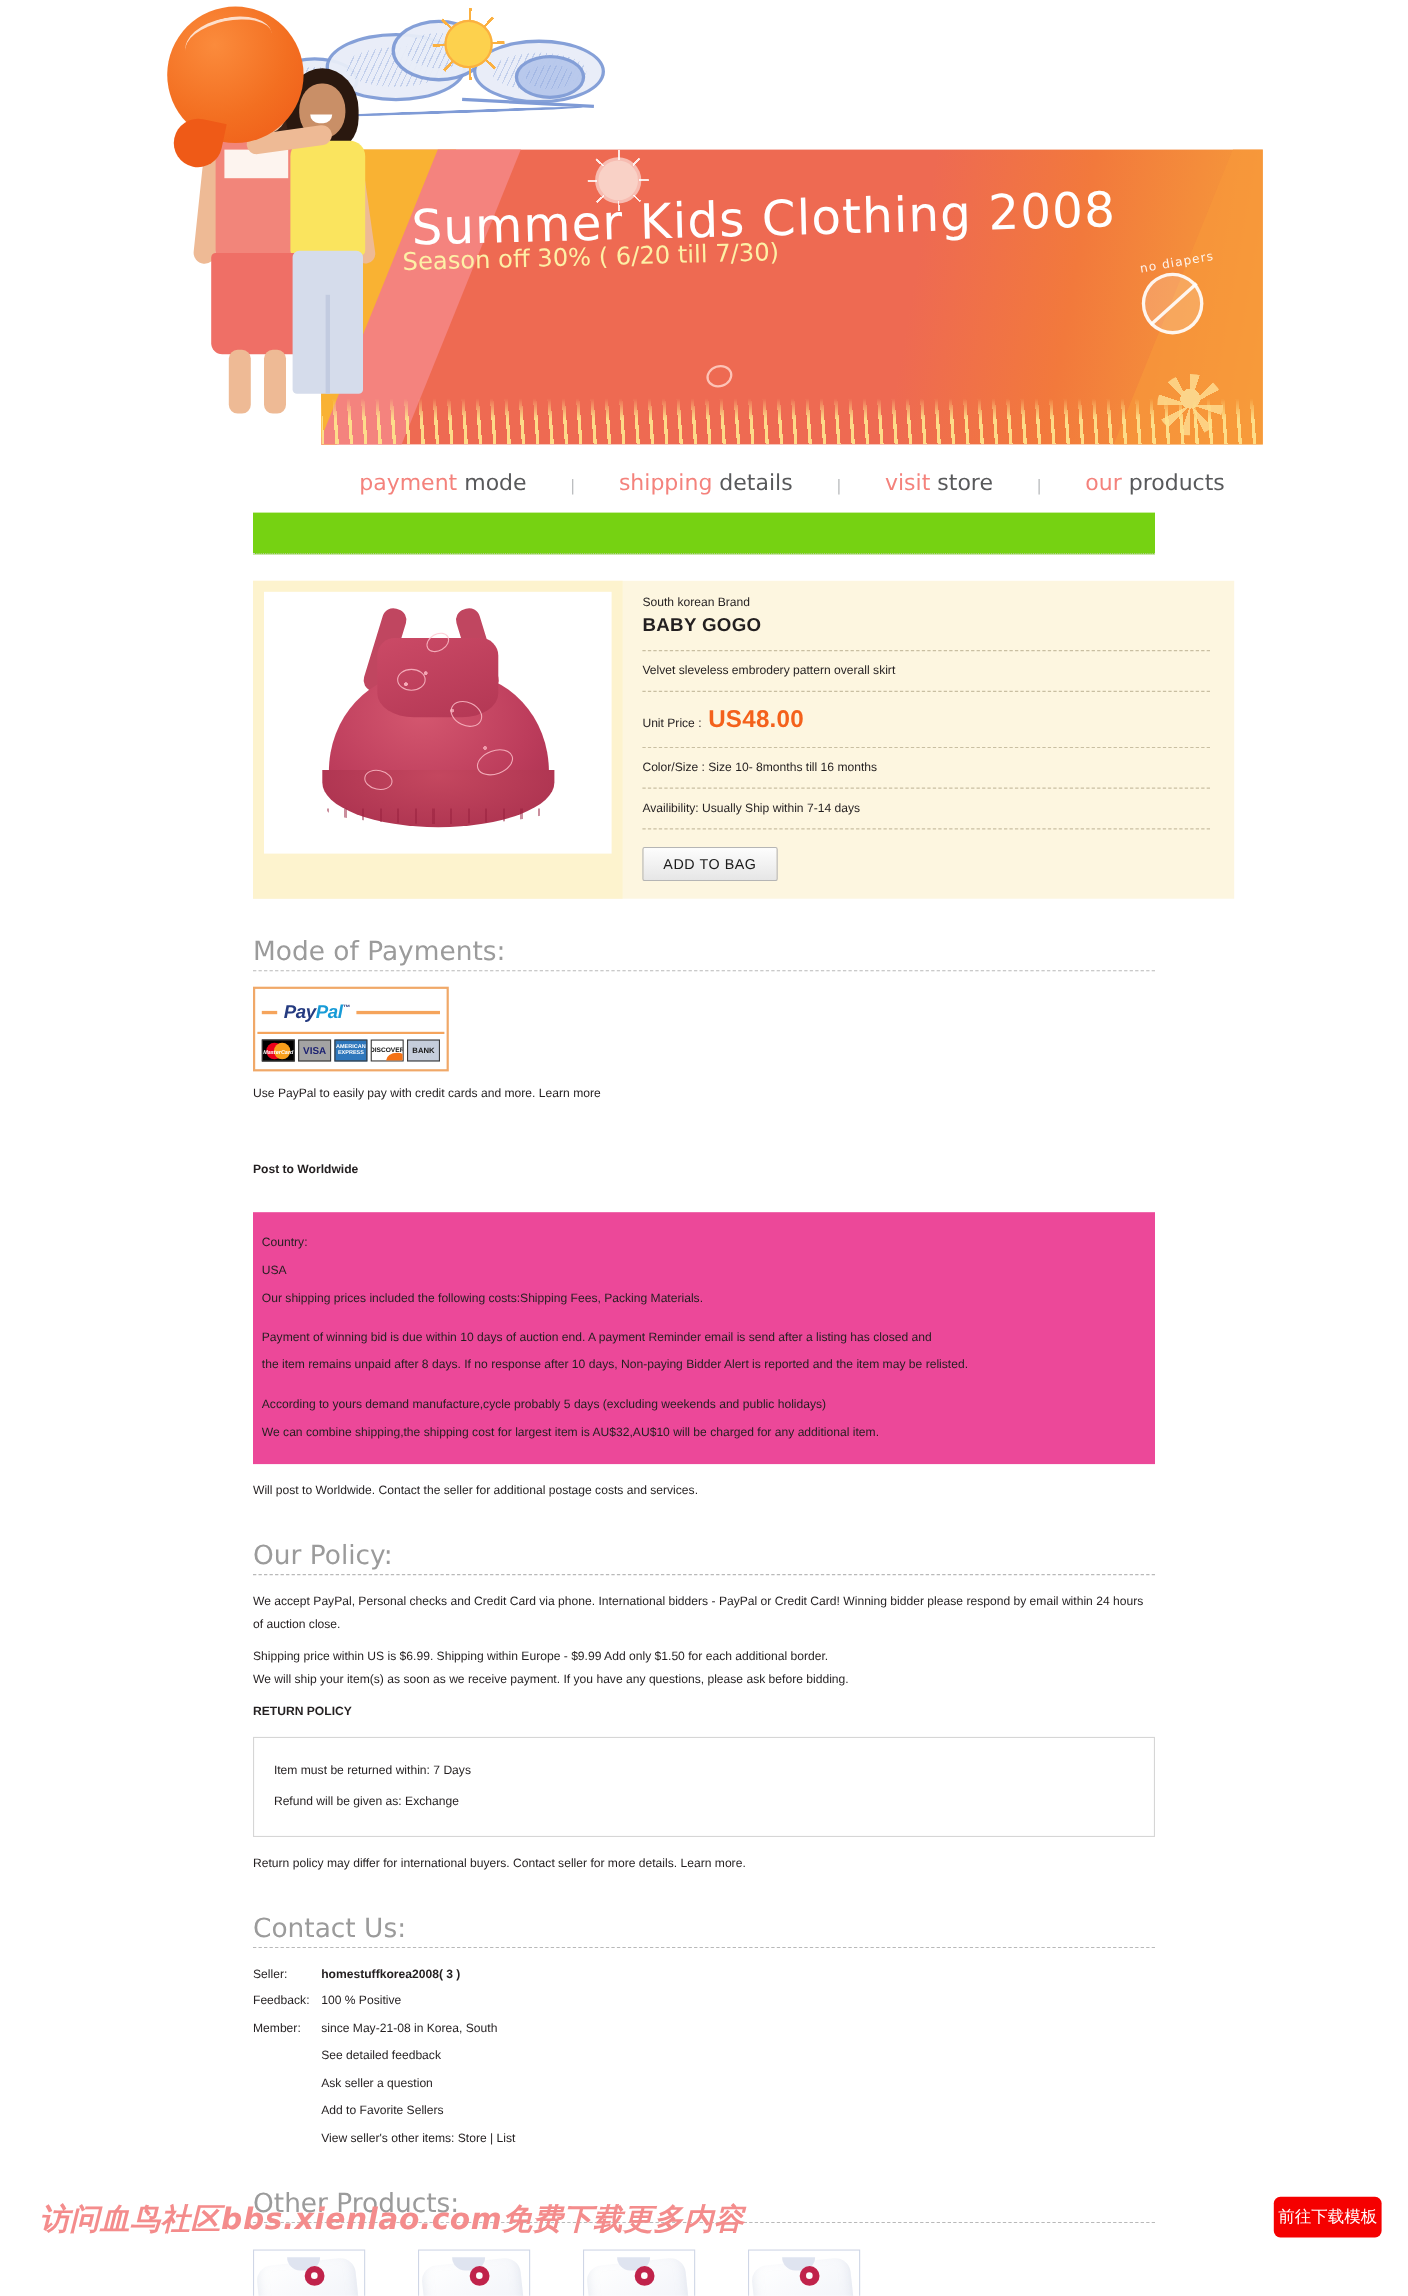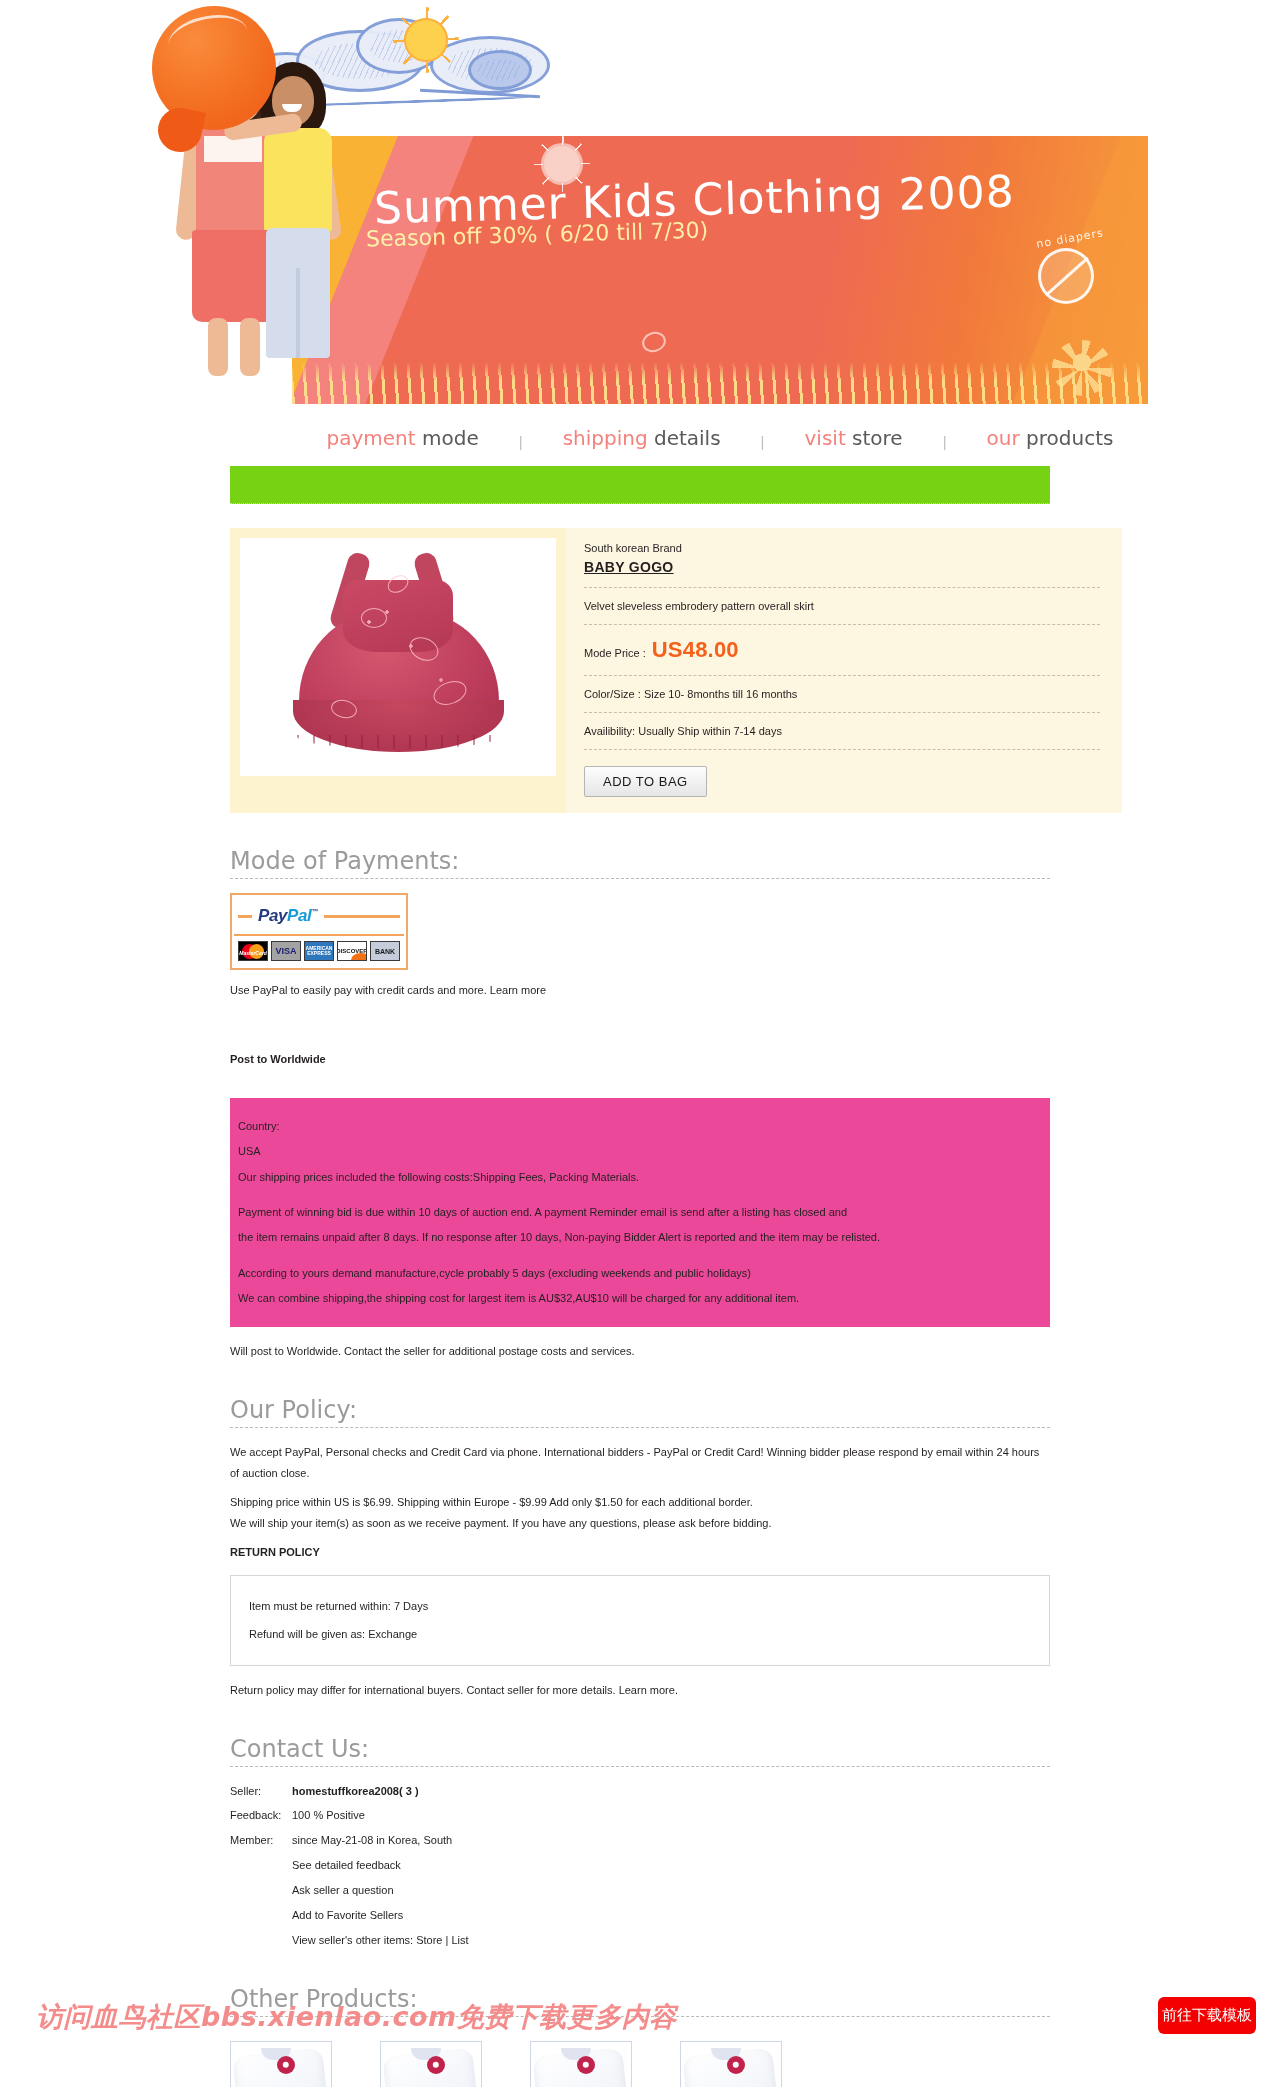--- a/index.html
+++ b/index.html
@@ -292,21 +292,21 @@
   .ef1{ left:70px; top:58px; width:26px; height:20px; }
   .ef2{ left:118px; top:88px; width:30px; height:22px; transform:rotate(25deg); }
   .ef3{ left:142px; top:132px; width:34px; height:22px; transform:rotate(-20deg); }
   .ef4{ left:40px; top:150px; width:26px; height:18px; transform:rotate(12deg); }
   .ef5{ left:96px; top:26px; width:22px; height:16px; transform:rotate(-30deg); }
 
   .product-info{
     flex:1; padding:14px 22px 16px 18px;
   }
   .pi-brand{ font-size:11px; color:#231f20; }
-  .pi-name{ font-size:14px; font-weight:700; letter-spacing:.3px; margin-top:5px;text-decoration:underline; }
+  .pi-name{ font-size:17px; font-weight:700; letter-spacing:.3px; margin-top:5px; }
   .dash{ border-top:1px dashed #c9bfa2; margin:12px 0; }
   .pi-desc{ font-size:11px; }
   .pi-price-row{ display:flex; align-items:baseline; gap:6px; }
   .pi-price-label{ font-size:11px; }
   .pi-price{ font-size:22px; font-weight:700; color:#f4611b; letter-spacing:.2px; }
   .pi-line{ font-size:11px; }
   .add-bag{
     margin-top:4px;
     display:inline-block; padding:7px 18px;
     font-size:13px; letter-spacing:.5px; color:#1a1a1a;
@@ -515,21 +515,21 @@
           </div>
         </div>
 
         <div class="product-info">
           <div class="pi-brand">South korean Brand</div>
           <div class="pi-name">BABY GOGO</div>
           <div class="dash"></div>
           <div class="pi-desc">Velvet sleveless embrodery pattern overall skirt</div>
           <div class="dash"></div>
           <div class="pi-price-row">
-            <span class="pi-price-label">Mode Price :</span>
+            <span class="pi-price-label">Unit Price :</span>
             <span class="pi-price">US48.00</span>
           </div>
           <div class="dash"></div>
           <div class="pi-line">Color/Size : Size 10- 8months till 16 months</div>
           <div class="dash"></div>
           <div class="pi-line">Availibility: Usually Ship within 7-14 days</div>
           <div class="dash"></div>
           <div class="add-bag">ADD TO BAG</div>
         </div>
       </div>

